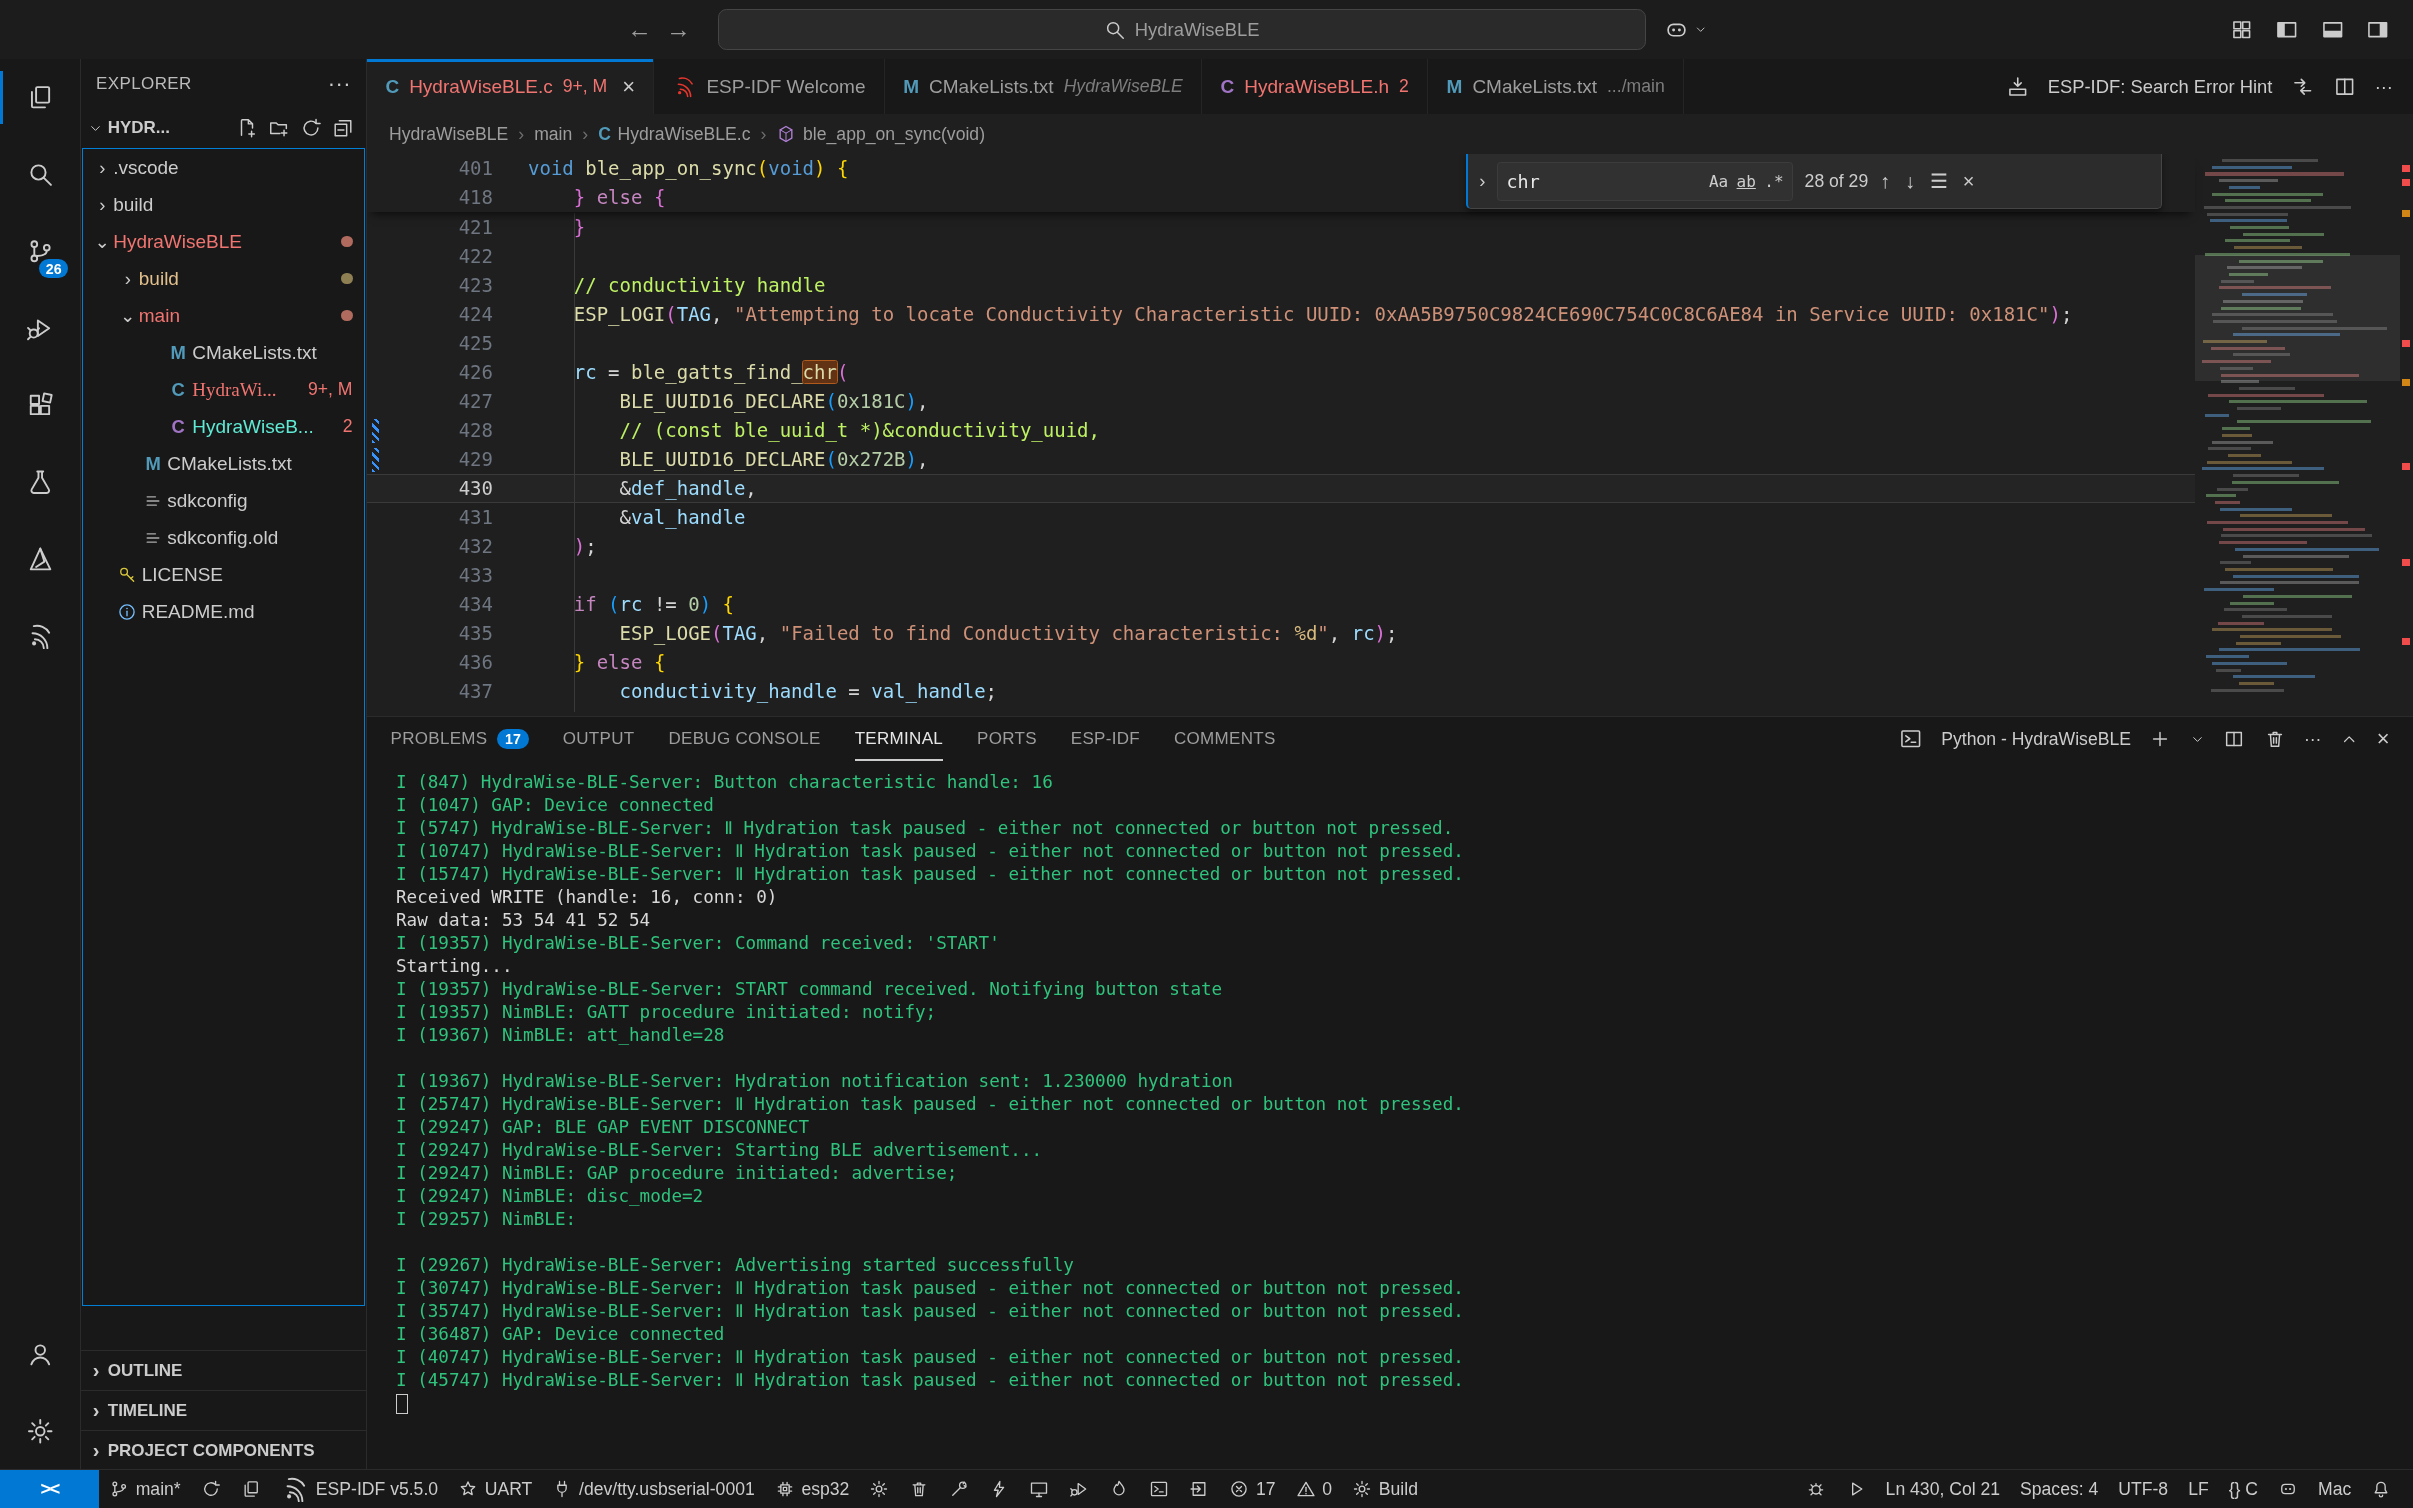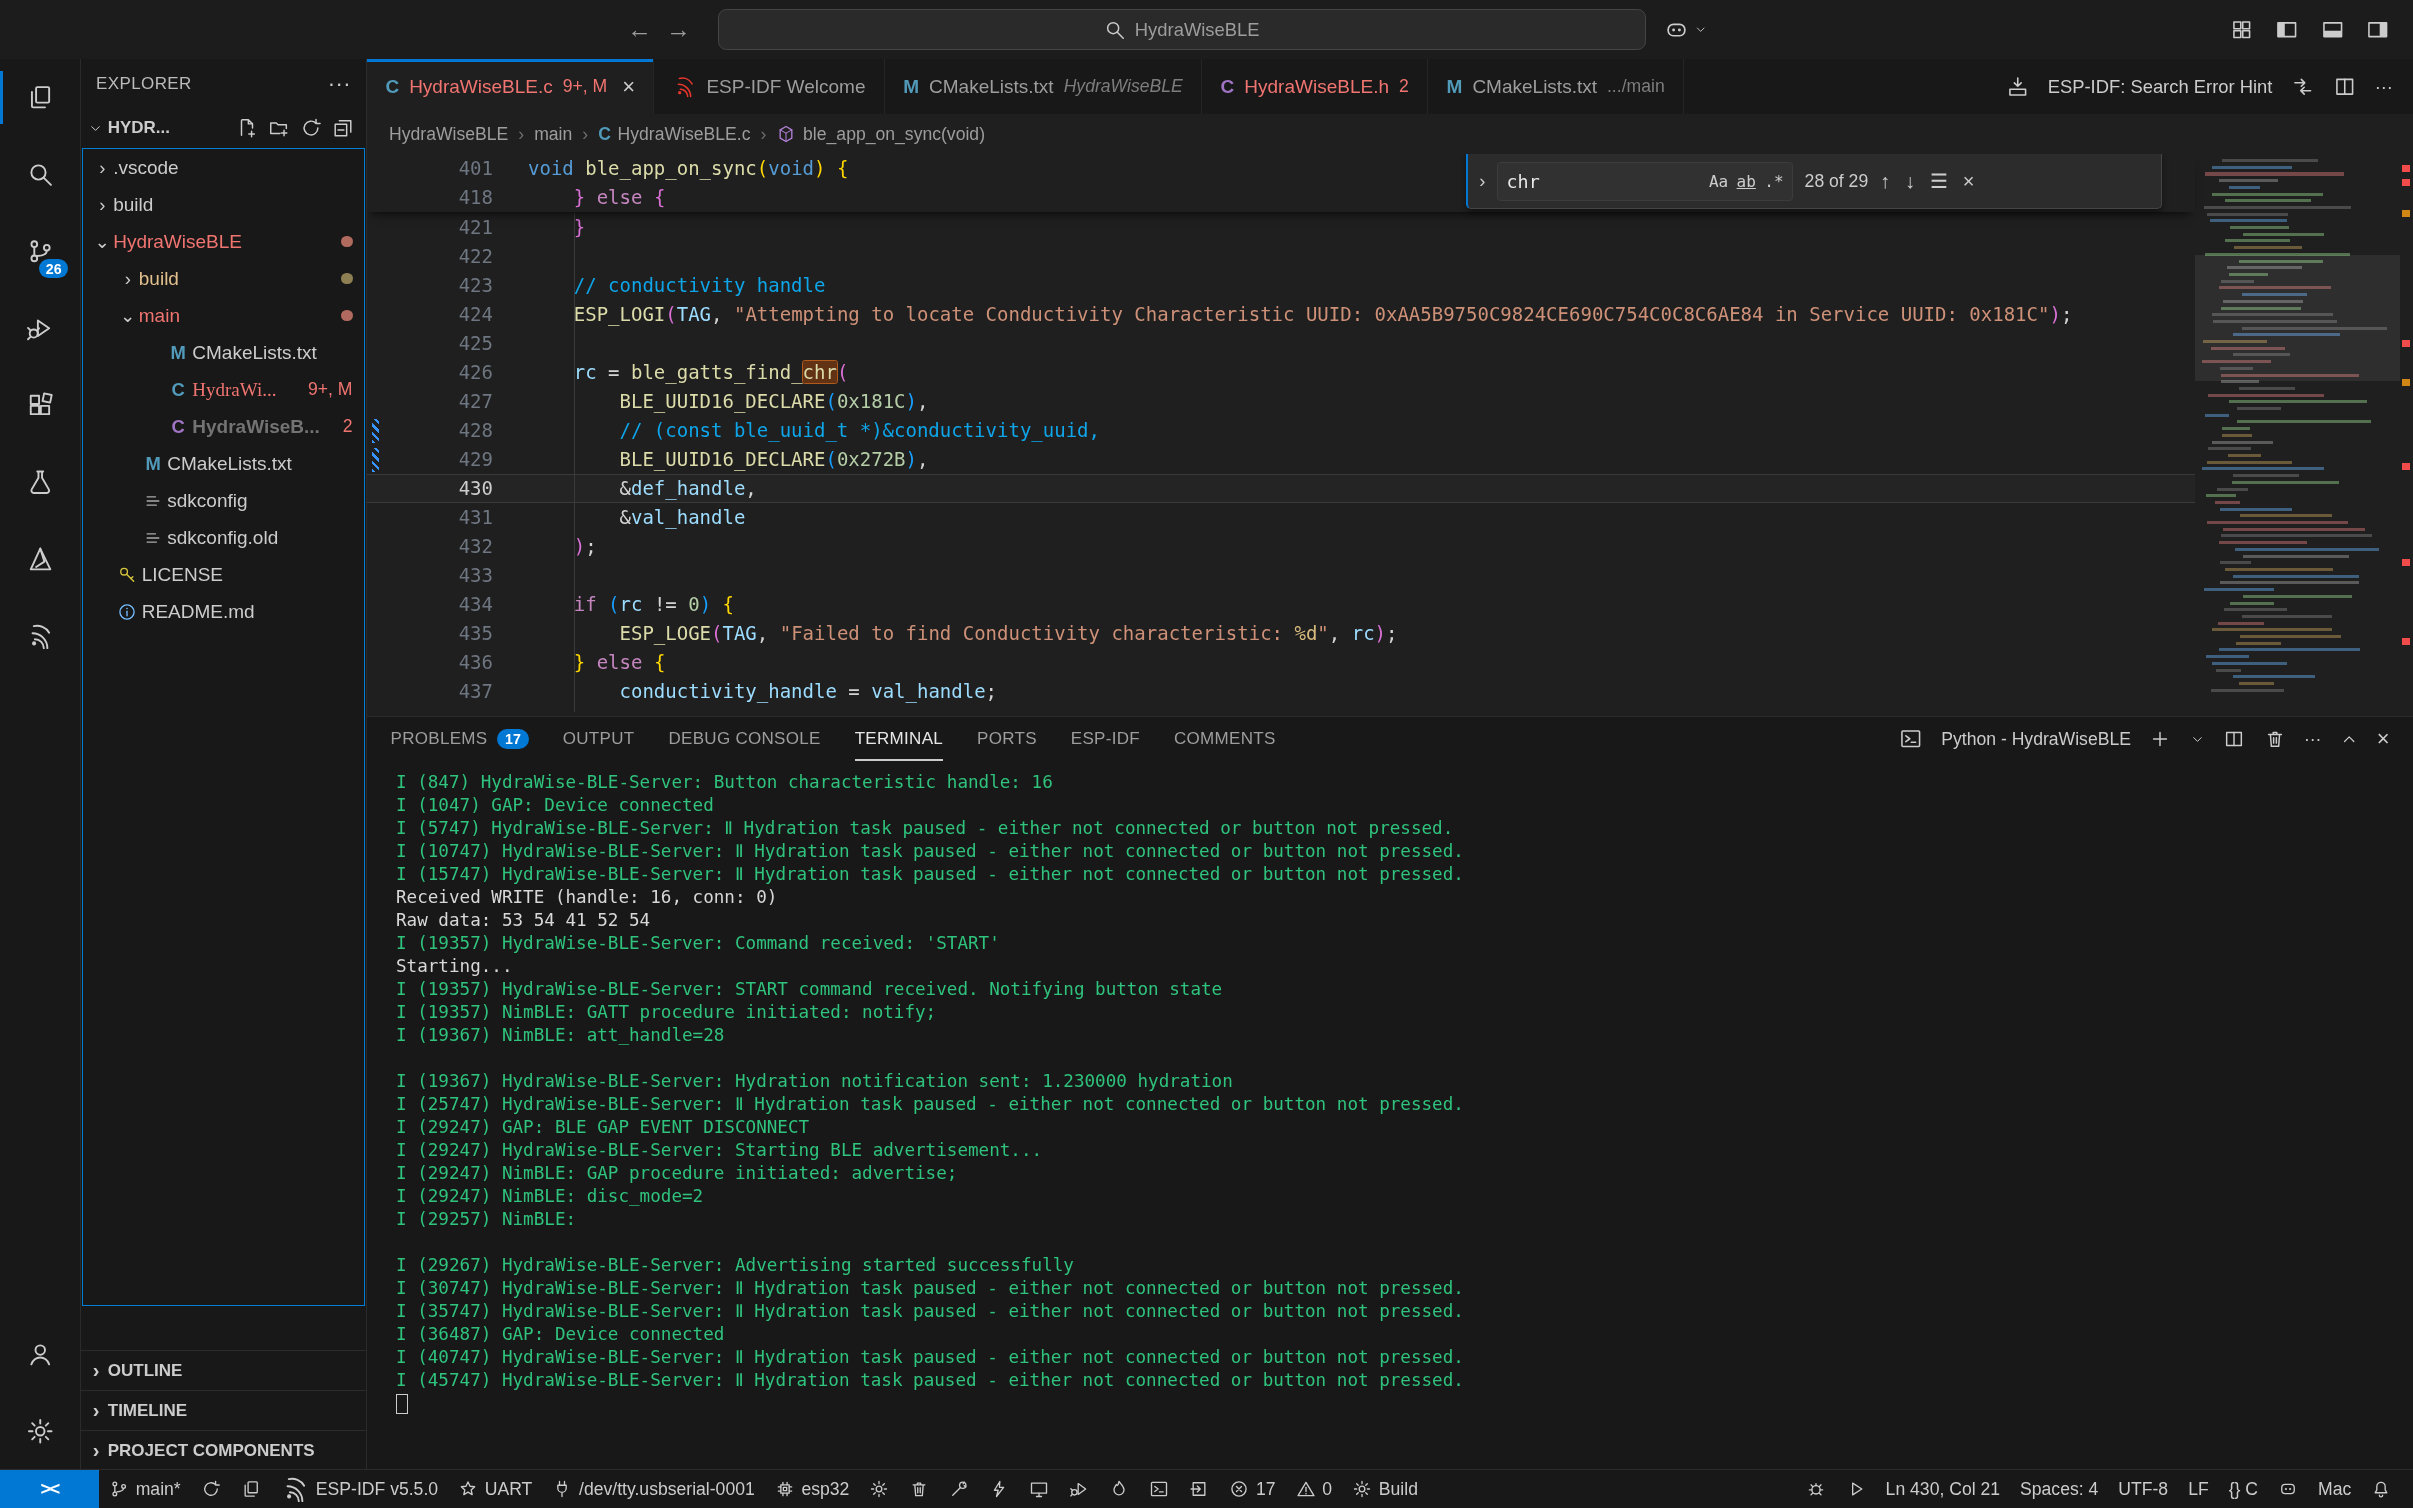--- a/index.html
+++ b/index.html
@@ -75,21 +75,21 @@
   .cline.cur::after{content:"";position:absolute;left:0;right:0;top:0;bottom:0;
       border-top:0.8px solid #3a3a3a;border-bottom:0.8px solid #3a3a3a;background:rgba(255,255,255,0.025);pointer-events:none;}
   .modmark{position:absolute;left:5px;top:2.5px;bottom:2.5px;width:6.7px;
       background:repeating-linear-gradient(45deg,#3794ff 0 2.5px,transparent 2.5px 5.9px);}
   #sticky{position:absolute;left:0;top:0;right:218px;z-index:4;background:#1f1f1f;
           box-shadow:0 6.7px 8.4px -5px rgba(0,0,0,.65);}
   #codelines{position:absolute;left:0;top:59px;right:218px;}
   .guide{position:absolute;width:0.8px;background:#3a3a3a;}
   .match-cur{background:#613214;outline:0.8px solid #b15a1d;border-radius:1.7px;}
   .tok-kw{color:#c586c0}.tok-type{color:#569cd6}.tok-fn{color:#dcdcaa}.tok-var{color:#9cdcfe}
-  .tok-str{color:#ce9178}.tok-num{color:#b5cea8}.tok-com{color:#0ea5e9}.tok-pun{color:#d4d4d4}
+  .tok-str{color:#ce9178}.tok-num{color:#b5cea8}.tok-com{color:#bef264}.tok-pun{color:#d4d4d4}
   .tok-b1{color:#ffd700}.tok-b2{color:#da70d6}.tok-b3{color:#179fff}.tok-esc{color:#d7ba7d}
 
   
   #find{position:absolute;top:0;right:251px;width:670px;height:54px;background:#2c2c2d;z-index:6;
         border:0.8px solid #454545;border-left:2.5px solid #0078d4;border-top:none;border-radius:0 0 5px 5px;
         display:flex;align-items:center;padding:0 11.7px;gap:11.7px;box-shadow:0 3.4px 6.7px rgba(0,0,0,.4);}
   #find .chev{color:#cccccc;font-size:18.4px;}
   #find-input{width:277px;height:37px;background:#313131;border:0.8px solid #3c3c3c;border-radius:3.4px;
         display:flex;align-items:center;padding:0 8.4px;gap:8.4px;}
   #find-input .q{color:#e8e8e8;font-family:"DejaVu Sans Mono",monospace;font-size:18.4px;flex:1;}
@@ -351,21 +351,21 @@
           </div>
           <div class="titem" style="padding-left: 59px;">
             <span class="arrow"></span>
             <span class="ficon" style="color: rgb(81, 154, 186);">C</span>
             <span style="color: rgb(240, 116, 112); font-family: Liberation Serif, serif;">HydraWi...</span>
             <span class="badge" style="color: rgb(240, 116, 112);">9+, M</span>
           </div>
           <div class="titem" style="padding-left: 59px;">
             <span class="arrow"></span>
             <span class="ficon" style="color: rgb(160, 116, 196);">C</span>
-            <span style="color: #737373; font-weight: bold;">HydraWiseB...</span>
+            <span style="color: #5eead4;">HydraWiseB...</span>
             <span class="badge" style="color: rgb(240, 116, 112);">2</span>
           </div>
           <div class="titem" style="padding-left: 34px;">
             <span class="arrow"></span>
             <span class="ficon" style="color: rgb(81, 154, 186);">M</span>
             <span>CMakeLists.txt</span>
           </div>
           <div class="titem" style="padding-left: 34px;">
             <span class="arrow"></span>
             <span class="ic" style="width: 28.5px; color: rgb(170, 170, 170);">

